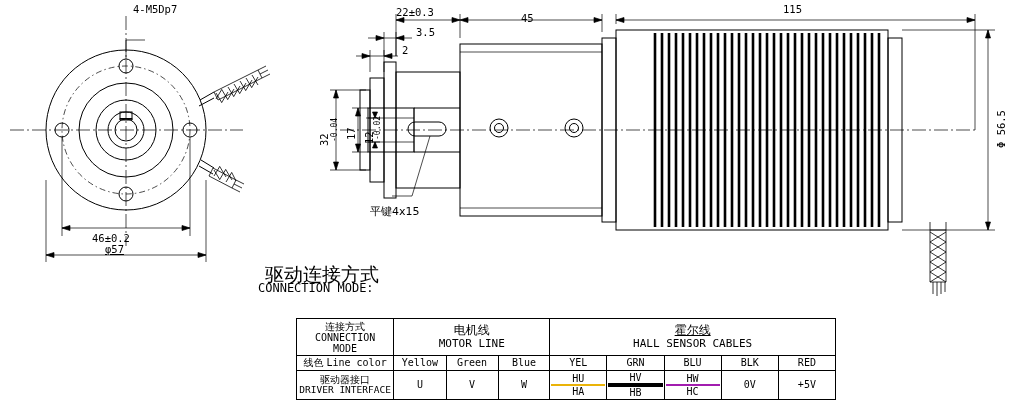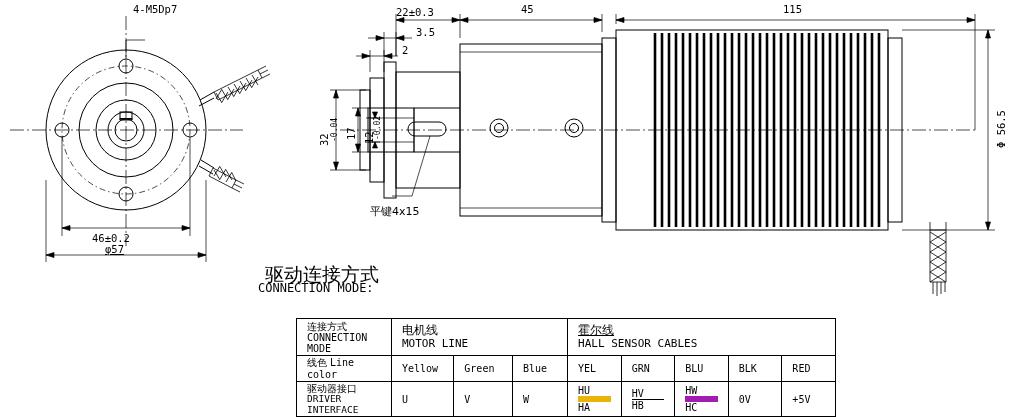--- a/index.html
+++ b/index.html
@@ -16,23 +16,23 @@
   .lbl{position:absolute;font-size:11px;line-height:1.15;white-space:pre;}
   .mono{font-family:"DejaVu Sans Mono", monospace;font-size:10.5px;}
   .cn{font-family:"DejaVu Sans", sans-serif;font-size:11px;}
   table.conn{
     position:absolute;
     border-collapse:collapse;
     font-size:10.5px;
   }
   table.conn td{
     border:1px solid #000;
-    text-align:left;
+    text-align:center;
     vertical-align:middle;
-    padding:1px 10px;
+    padding:1px 1px;
     line-height:1.1;
   }
   .cell-cn{font-family:"DejaVu Sans", sans-serif;font-size:10px;}
   .cell-mono{font-family:"DejaVu Sans Mono", monospace;font-size:10px;}
   .small{font-size:9.5px;}
   .stack{display:block;}
 </style>
 </head>
 <body>
 
@@ -246,21 +246,21 @@
 
     <path d="M430 136 L412 196 L392 196" stroke-width="0.7"></path>
   </g>
 </svg>
 
 <div class="lbl mono" style="left:133px;top:3px;">4-M5Dp7</div>
 <div class="lbl mono" style="left:92px;top:232px;">46±0.2</div>
 <div class="lbl mono" style="left:105px;top:243px;text-decoration:underline;">φ57</div>
 
 <div class="lbl mono" style="left:396px;top:6px;">22±0.3</div>
-<div class="lbl mono" style="left:521px;top:3px;">45</div>
+<div class="lbl mono" style="left:521px;top:12px;">45</div>
 <div class="lbl mono" style="left:783px;top:3px;">115</div>
 <div class="lbl mono" style="left:416px;top:26px;text-align:center;">3.5</div>
 <div class="lbl mono" style="left:402px;top:44px;">2</div>
 
 <div class="lbl mono" style="left:318px;top:146px;transform:rotate(-90deg);transform-origin:0 0;">32</div>
 <div class="lbl mono small" style="left:330px;top:142px;transform:rotate(-90deg);transform-origin:0 0;font-size:8px;">-0.04</div>
 <div class="lbl mono" style="left:345px;top:140px;transform:rotate(-90deg);transform-origin:0 0;">17</div>
 <div class="lbl mono" style="left:363px;top:144px;transform:rotate(-90deg);transform-origin:0 0;">12</div>
 <div class="lbl mono small" style="left:373px;top:140px;transform:rotate(-90deg);transform-origin:0 0;font-size:8px;">-0.02</div>
 
@@ -308,29 +308,29 @@
   <tr>
     <td>
       <span class="cell-cn stack">驱动器接口</span>
       <span class="cell-mono stack small">DRIVER INTERFACE</span>
     </td>
     <td class="cell-mono">U</td>
     <td class="cell-mono">V</td>
     <td class="cell-mono">W</td>
     <td>
       <span class="cell-mono stack">HU</span>
-      <span class="cell-mono stack" style="border-top:6px solid #eab308;">HA</span>
+      <span class="cell-mono stack" style="border-top:2px solid #eab308;">HA</span>
     </td>
     <td>
       <span class="cell-mono stack">HV</span>
-      <span class="cell-mono stack" style="border-top:1px solid #000000;">HB</span>
+      <span class="cell-mono stack" style="border-top:4px solid #000000;">HB</span>
     </td>
     <td>
       <span class="cell-mono stack">HW</span>
-      <span class="cell-mono stack" style="border-top:6px solid #a21caf;">HC</span>
+      <span class="cell-mono stack" style="border-top:2px solid #a21caf;">HC</span>
     </td>
     <td class="cell-mono">0V</td>
     <td class="cell-mono">+5V</td>
   </tr>
 </tbody>
     </table>
 
 </div>
 
 </body></html>

